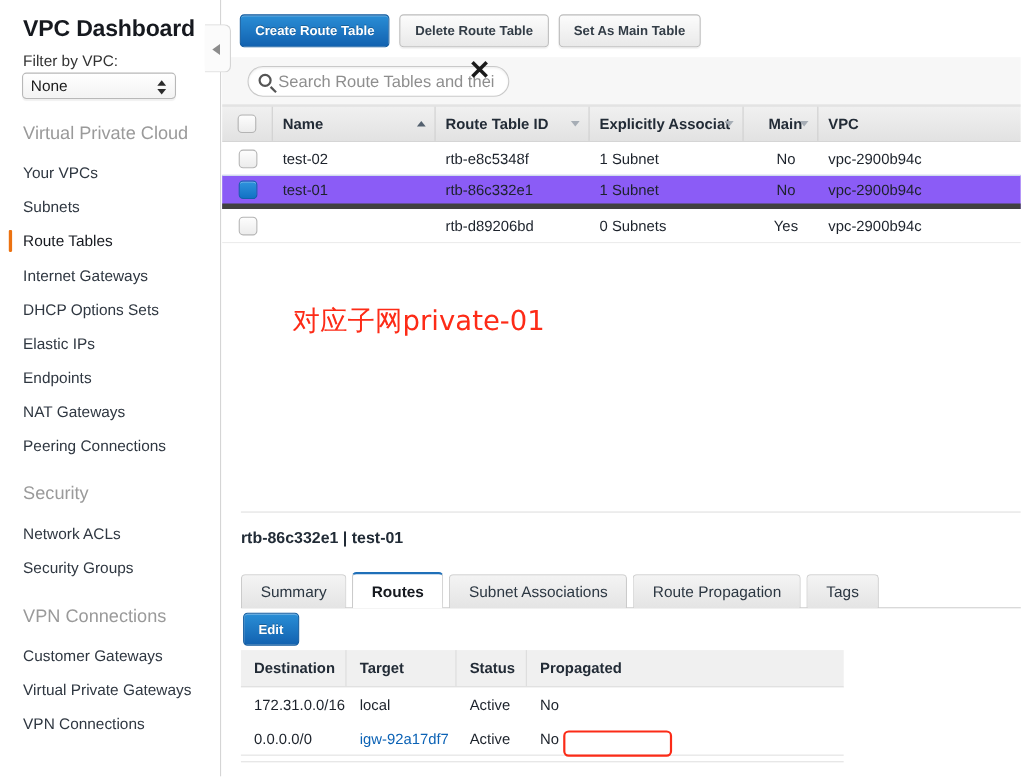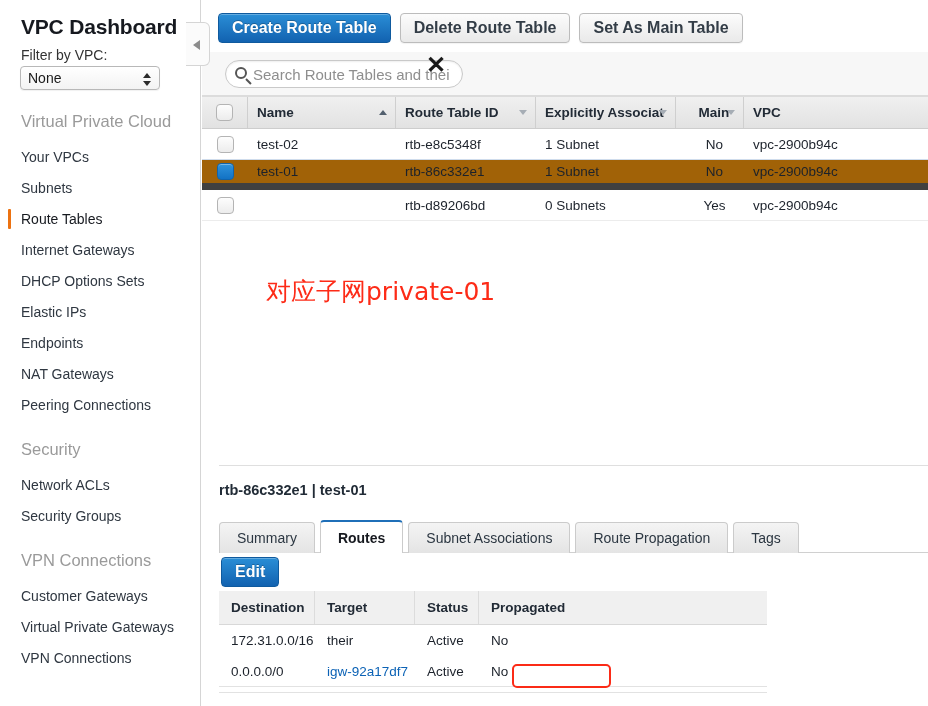--- a/index.html
+++ b/index.html
@@ -76,21 +76,21 @@
     border-top:5px solid transparent; border-bottom:5px solid transparent;
     border-right:7px solid #8c8c8c;
   }
 
   
   #main { position: absolute; left: 202px; top: 0; right: 0; height: 706px; background:#fff; }
 
   .toolbar { position:absolute; left:16px; top:13px; height:30px; display:flex; gap:9px; }
   .btn {
     height: 30px; padding: 0 13px;
-    border-radius: 4px; font-size: 16px; font-weight: 700;
+    border-radius: 4px; font-size: 12px; font-weight: 700;
     display:flex; align-items:center; justify-content:center;
     cursor: pointer; white-space: nowrap;
   }
   .btn-primary {
     background: linear-gradient(to bottom,#2a8ed6 0%,#1262b0 100%);
     border: 1px solid #0f5a9e; color: #ffffff;
     text-shadow: 0 -1px 0 rgba(0,0,0,0.25);
     box-shadow: inset 0 1px 0 rgba(255,255,255,0.28);
   }
   .btn-default {
@@ -140,21 +140,21 @@
     font-size:13.5px; font-weight:700; color:#222b36;
     border-right:1px solid #cfcfcf; padding-left:9px;
     overflow:hidden; white-space:nowrap;
   }
   .rt-head .th.nob { border-right:none; }
   .sorticon { position:absolute; right:8px; top:13px; width:0; height:0; }
   .sorticon.asc { border-left:4px solid transparent; border-right:4px solid transparent; border-bottom:5px solid #53606e; }
   .sorticon.desc { border-left:4px solid transparent; border-right:4px solid transparent; border-top:5px solid #a6adb5; }
 
   .rt-row { display:flex; height:31px; align-items:stretch; border-bottom:1px solid #ececec; background:#fff; }
-  .rt-row.sel { background:#a16207; border-bottom:7px solid #404040; border-top:1px solid #cfdcec; margin-top:-1px; }
+  .rt-row.sel { background:#8b5cf6; border-bottom:5px solid #404040; border-top:1px solid #cfdcec; margin-top:-1px; }
   .rt-row .td {
     display:flex; align-items:center; font-size:13.5px; color:#1c222b;
     padding-left:9px; overflow:hidden; white-space:nowrap;
   }
   .c-chk  { width:46px; flex:0 0 46px; justify-content:center; padding-left:0 !important; }
   .c-name { width:148px; flex:0 0 148px; }
   .c-rtid { width:140px; flex:0 0 140px; }
   .c-assoc{ width:140px; flex:0 0 140px; }
   .c-main { width:68px;  flex:0 0 68px;justify-content:center; }
   .c-vpc  { flex:1 1 auto; }
@@ -368,21 +368,21 @@
 
     <div id="routes-table">
       <div class="rr-head">
         <div class="th r-dest">Destination</div>
         <div class="th r-targ">Target</div>
         <div class="th r-stat">Status</div>
         <div class="th r-prop">Propagated</div>
       </div>
       <div class="rr-row">
         <div class="td r-dest">172.31.0.0/16</div>
-        <div class="td r-targ">their</div>
+        <div class="td r-targ">local</div>
         <div class="td r-stat status-active">Active</div>
         <div class="td r-prop">No</div>
       </div>
       <div class="rr-row last">
         <div class="td r-dest">0.0.0.0/0</div>
         <div class="td r-targ">
             <span class="link">igw-92a17df7</span>
           </div>
         <div class="td r-stat status-active">Active</div>
         <div class="td r-prop">No</div>

